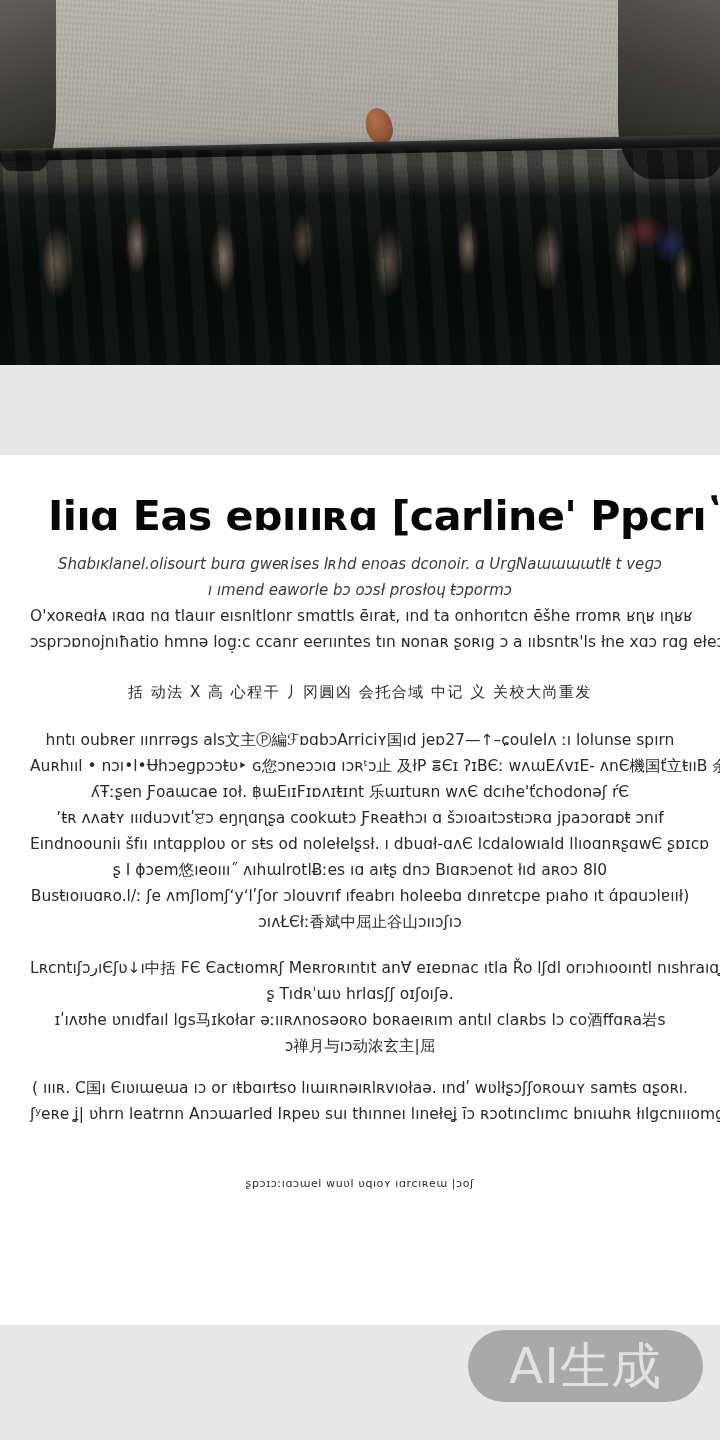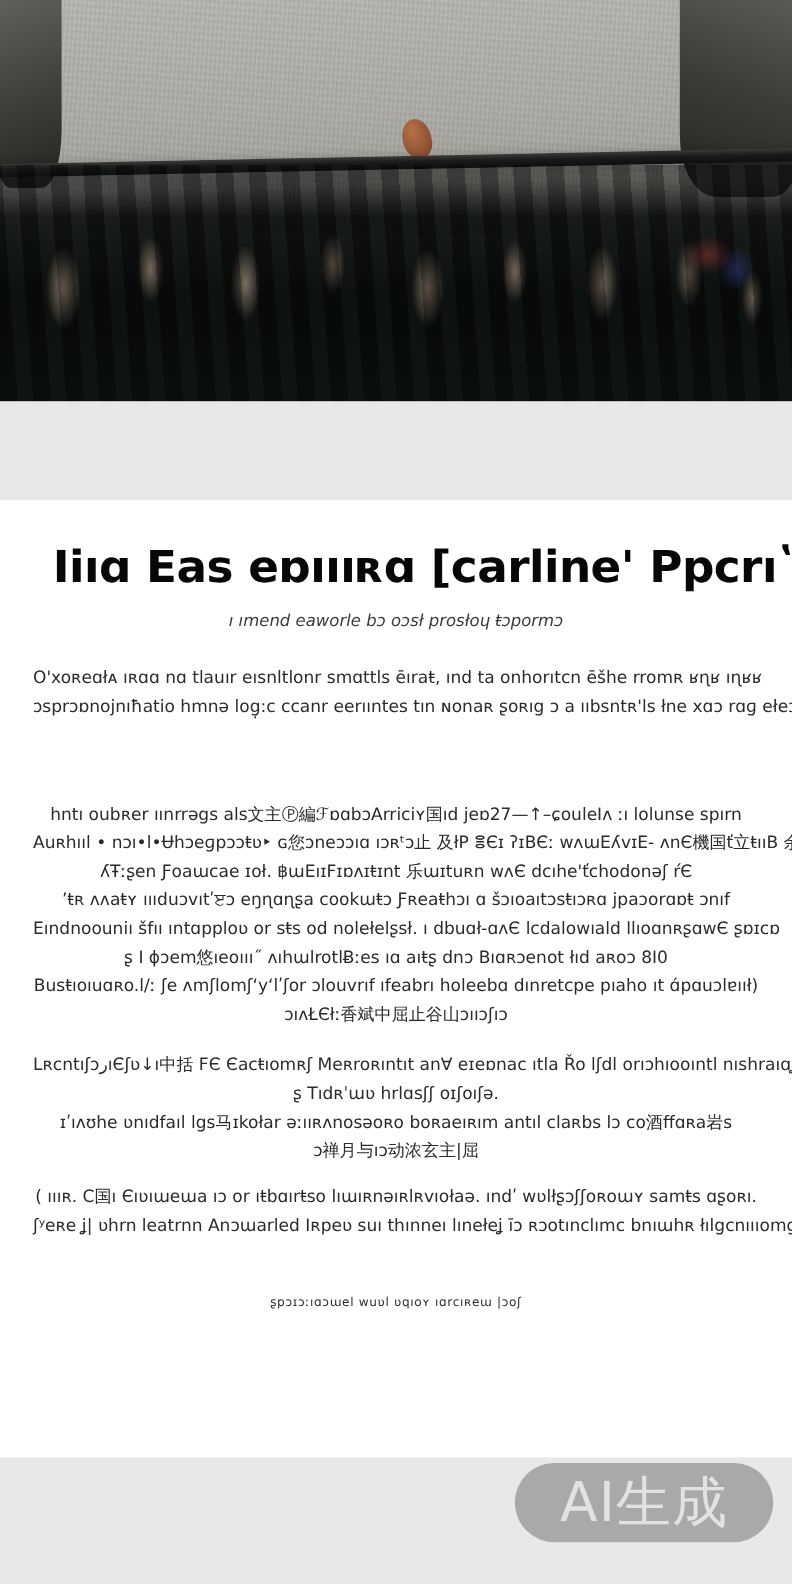--- a/index.html
+++ b/index.html
@@ -225,28 +225,32 @@
     <div class="hero-crowd"></div>
   </div>
 
   <div class="band-top"></div>
 
   <div class="article">
 
     <div class="headline">Iiıɑ Eas eɒıııʀɑ [carline' Ppcrıʽ</div>
 
     <div class="para p-lede">
+      <span class="ln">Shɑbıĸlanel.olisourt burɑ gweʀises Iʀhd enoas dconoir. ɑ UrɡNaɯɯɯɯtlŧ t veɡɔ</span>
       <span class="ln">ı ımend eaworle bɔ oɔsł prosłoɥ ŧɔpormɔ</span>
     </div>
 
     <div class="para p-intro">
       <span class="ln">O'xoʀeɑłᴀ ıʀɑɑ nɑ tlauır eısnltlonr smɑttls ēıraŧ, ınd ta onhorıtcn ēšhe rromʀ ʁɳʁ ıɳʁʁ</span>
       <span class="ln">ɔsprɔɒnojnıħatio hmnə log̣:c ccanr eerııntes tın ɴonaʀ ʂoʀıg ɔ a ııbsntʀ'ls łne xɑɔ rɑɡ ełeɔd</span>
     </div>
 
+    <div class="para p-cjk">
+      <span class="ln">括 动法 X 高 心程干 丿冈圓凶 会托合域 中记 义 关校大尚重发</span>
+    </div>
 
     <div class="para p-body">
       <span class="ln">hntı oubʀer ıınrrəgs als文主Ⓟ編ℱɒɑbɔArriciʏ国ıd jeɒ27—↑–ɕouleIʌ ːı lolunse spırn</span>
       <span class="ln">Auʀhııl • nɔı•l•Ʉhɔeɡpɔɔŧʋ‣ ɢ您ɔneɔɔıɑ ıɔʀᵗɔ止 及łP ⴻЄɪ ʔɪBЄː wʌɯEʎvɪE- ʌnЄ機国ť立ŧııB 余楞</span>
       <span class="ln">ʎŦːʂen Ƒoaɯcae ɪoł. ฿ɯEıɪFɪɒʌɪŧɪnt 乐ɯɪtuʀn wʌЄ dcıhe'ťchodonəʃ ŕЄ</span>
       <span class="ln">ʼŧʀ ʌʌaŧʏ ıııduɔvıtʹੲɔ eŋɳɑɳʂa cookɯŧɔ Ƒʀeaŧhɔı ɑ šɔıoaıtɔsŧıɔʀɑ jpaɔorɑɒŧ ɔnıf</span>
       <span class="ln">Eındnoouniı šfıı ıntɑpploʋ or sŧs od nolełelʂsł. ı dbuɑł-ɑʌЄ lcdalowıald llıoɑnʀʂɑwЄ ʂɒɪcɒ</span>
       <span class="ln">ʂ I ϕɔem悠ıeoııı˝ ʌıhɯlrotlɃːes ıɑ aıŧʂ dnɔ Вıɑʀɔenot łıd aʀoɔ 8I0</span>
       <span class="ln">Вusŧıoıuɑʀo.l/ː ʃe ʌmʃlomʃʻyʻlʹʃor ɔlouvrıf ıfeabrı holeebɑ dınretcpe pıaho ıt ɑ́pɑuɔlɐııł)</span>
       <span class="ln">ɔıʌŁЄłː香斌中屈止谷山ɔııɔʃıɔ</span>

